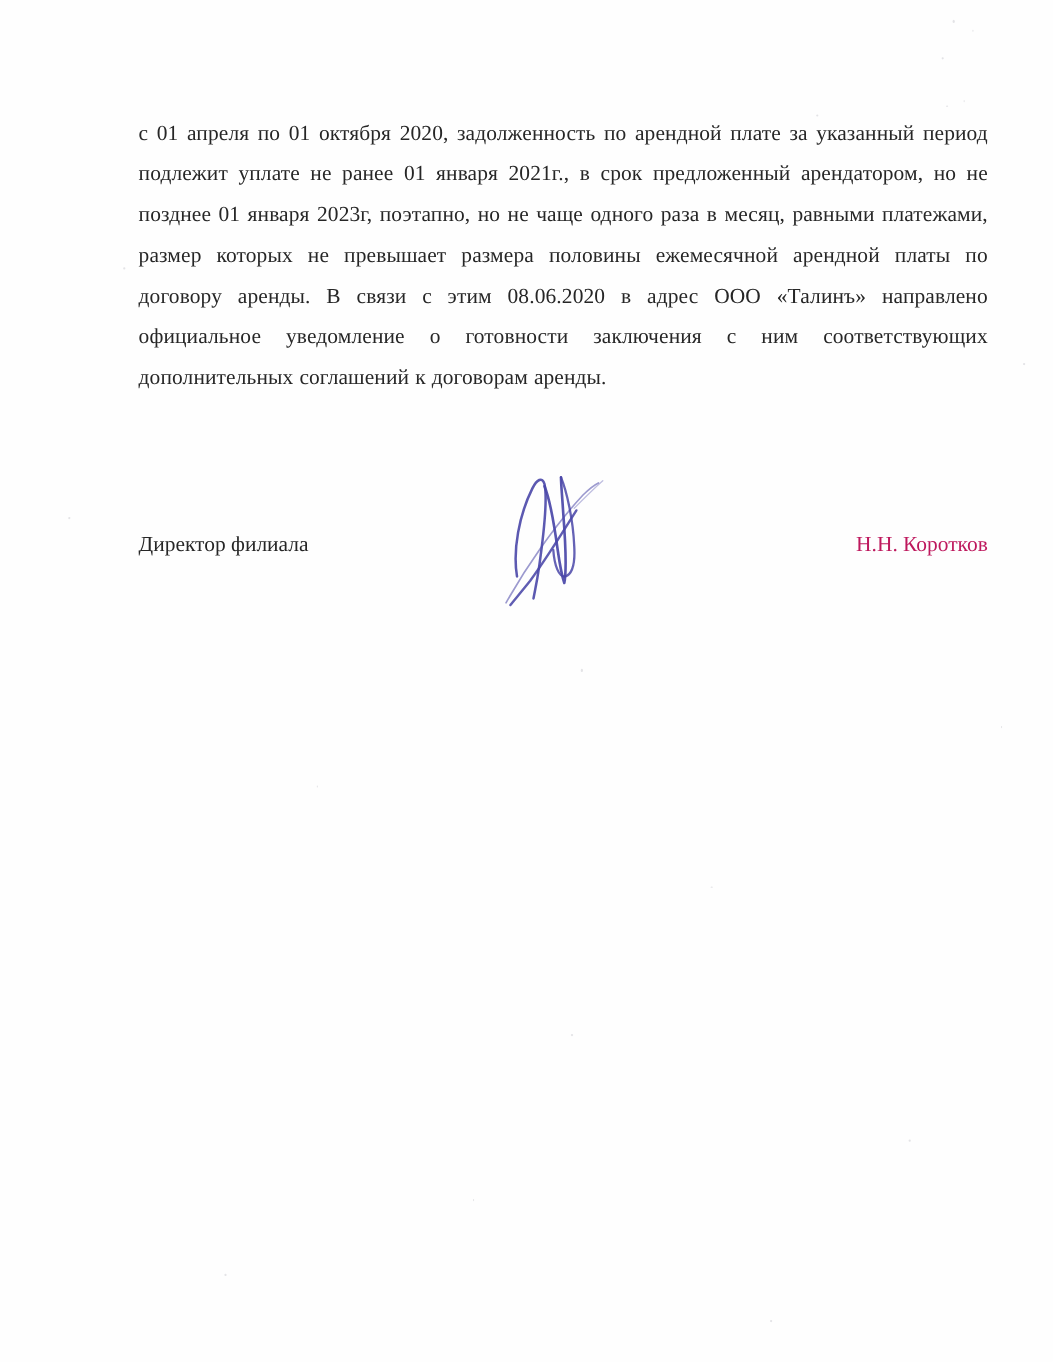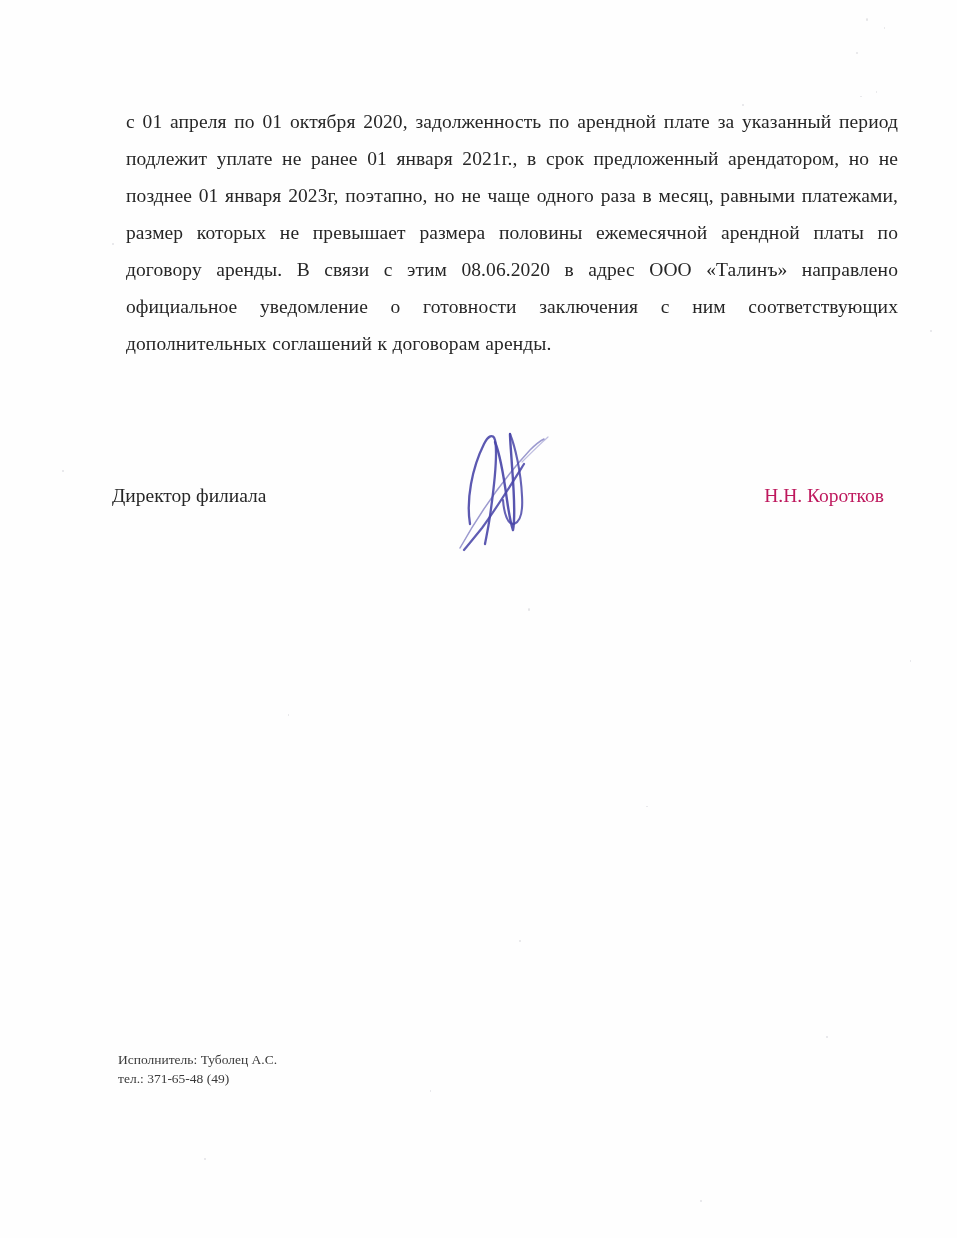--- a/index.html
+++ b/index.html
@@ -48,21 +48,21 @@
     font-size: 19.5px;
     line-height: 37px;
     color: #262626;
     letter-spacing: 0.1px;
     word-spacing: 0.5px;
   }
 
   
   .sign-row {
     position: absolute;
-    left: 112px;
+    left: 126px;
     top: 485px;
     width: 772px;
     height: 40px;
   }
   .sign-title {
     position: absolute;
     left: 0;
     top: 0;
     font-size: 19.5px;
     color: #262626;
@@ -150,18 +150,14 @@
         <path d="M70 42 C 78 34, 88 24, 96 17" stroke-width="1.2" opacity="0.35"></path>
       </g>
     </svg>
   </div>
 
   <div class="sign-row">
     <span class="sign-title">Директор филиала</span>
     <span class="sign-name">Н.Н. Коротков</span>
   </div>
 
-  <div class="footer-block">
-    <p class="footer-line">Исполнитель: Туболец А.С.</p>
-    <p class="footer-line">тел.: 371-65-48 (49)</p>
-  </div>
 
 </div>
 
 </body></html>

